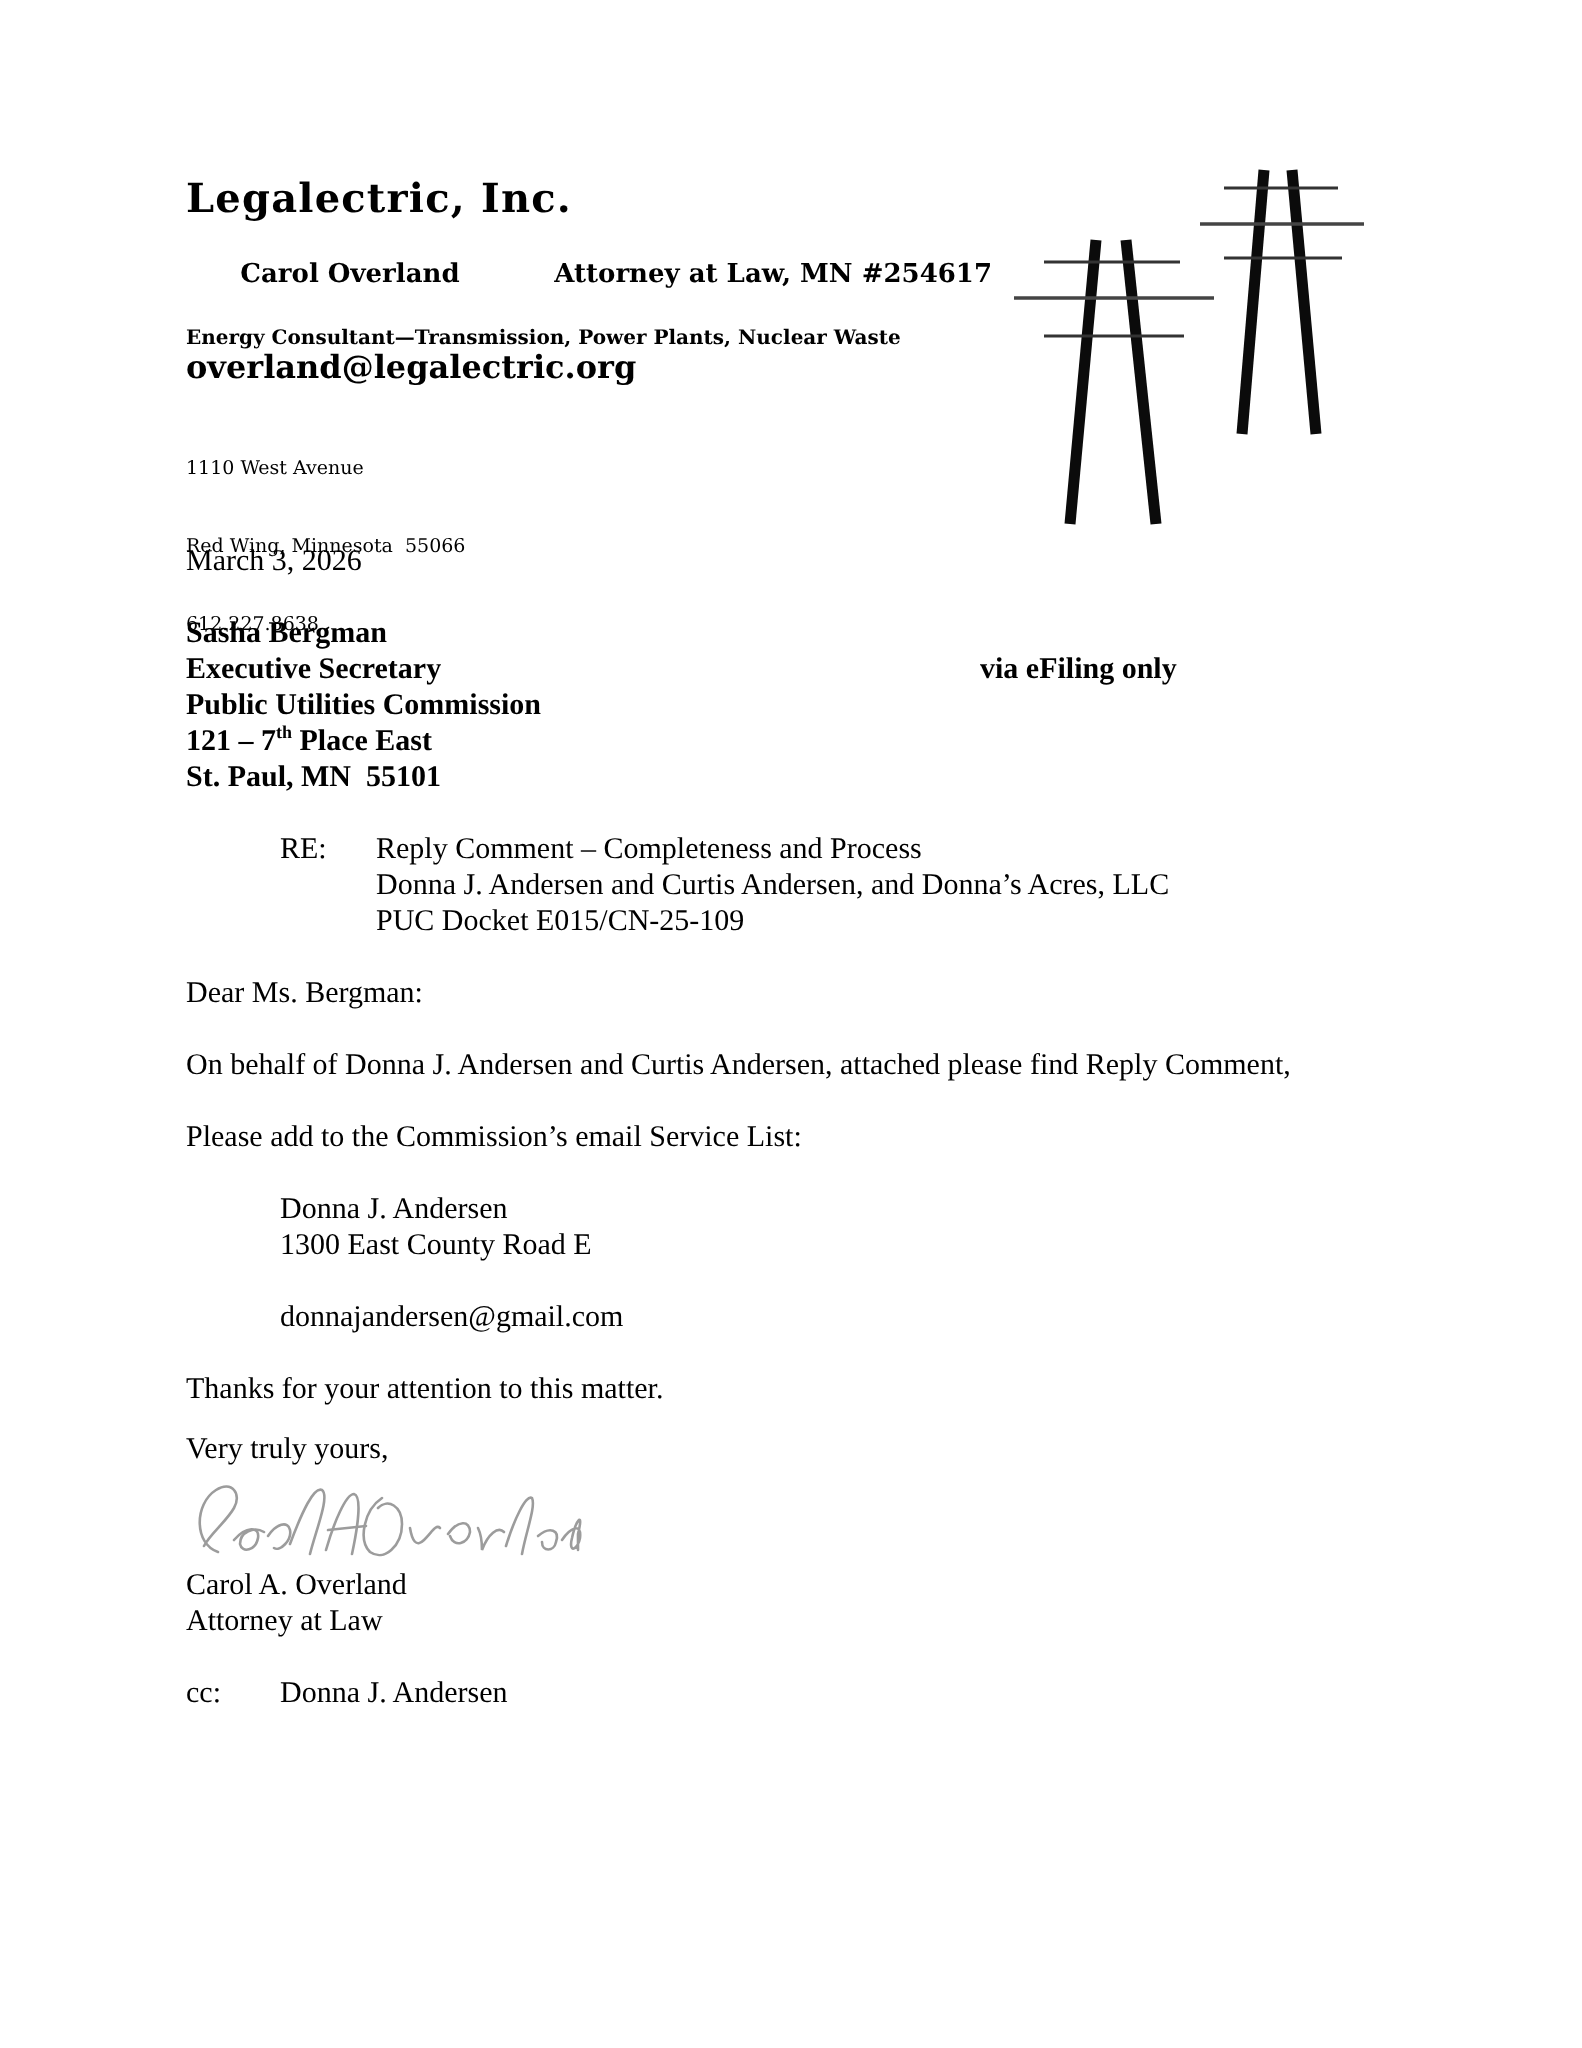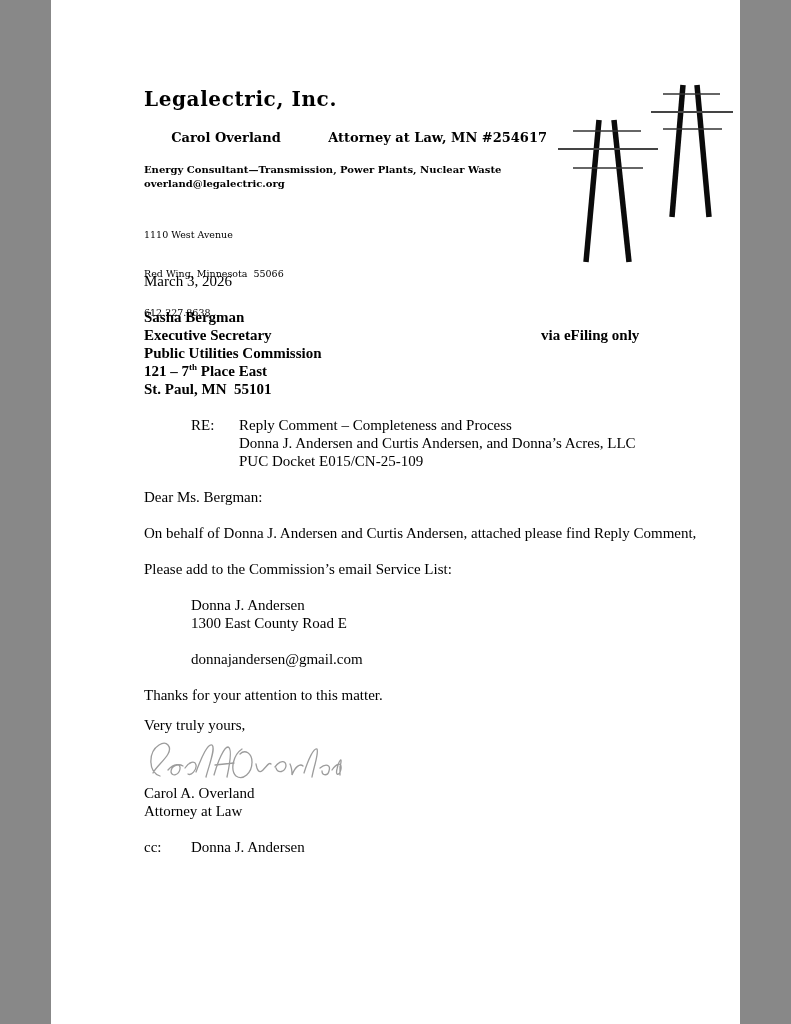--- a/index.html
+++ b/index.html
@@ -1,18 +1,18 @@
 <!DOCTYPE html>
 <html><head>
 <meta charset="utf-8">
 <style>
   html,body{margin:0;padding:0;background:#888;}
   .page{
     position:relative;
-    width:689px;height:1024px;
+    width:791px;height:1024px;
     background:#ffffff;
     margin:0 auto;
     overflow:hidden;
     font-family:"Liberation Serif", serif;
     color:#000;
   }
   
   .letterhead{
     position:absolute;left:93px;top:86px;width:470px;
     font-family:"DejaVu Serif", serif;
@@ -22,21 +22,21 @@
     line-height:26px;white-space:pre;
   }
   .lh-attorney-line{
     font-size:13px;font-weight:bold;line-height:17px;white-space:pre;
   }
   .lh-attorney-name{display:inline-block;width:157px;}
   .lh-specialty{
     font-size:10px;font-weight:bold;line-height:13px;white-space:pre;
   }
   .lh-email{
-    font-size:10px;font-weight:bold;line-height:15px;white-space:pre;
+    font-size:16px;font-weight:bold;line-height:15px;white-space:pre;
   }
   .lh-address{
     margin-top:11px;font-size:9.5px;line-height:13px;white-space:pre;
   }
   
   .logo{position:absolute;left:500px;top:78px;}
   
   .letter{
     position:absolute;left:93px;top:272px;width:648px;
     font-size:15px;line-height:18px;

